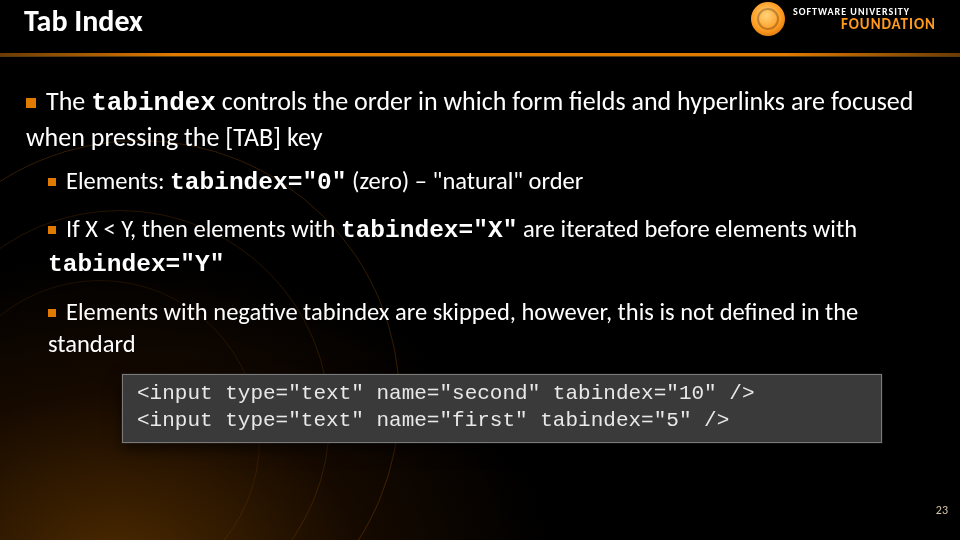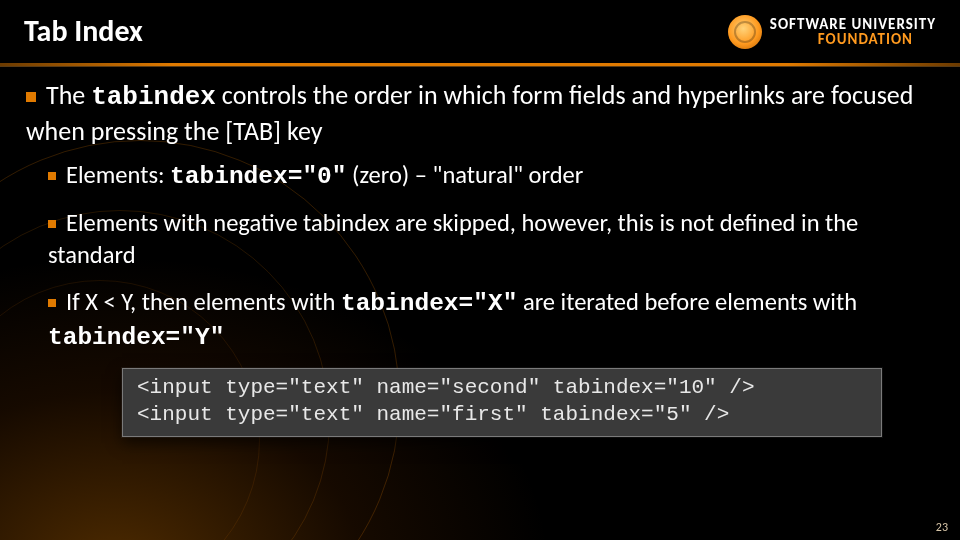--- a/index.html
+++ b/index.html
@@ -13,41 +13,41 @@
   .swirl {
     position: absolute; left: -120px; bottom: -120px;
     width: 520px; height: 520px;
     border: 1px solid rgba(255,140,0,0.20);
     border-radius: 50%;
     pointer-events: none;
   }
   .swirl.s2 { width: 420px; height: 420px; left: -90px; bottom: -90px; border-color: rgba(255,140,0,0.14); }
   .swirl.s3 { width: 320px; height: 320px; left: -60px; bottom: -60px; border-color: rgba(255,140,0,0.10); }
 
-  .header { padding: 12px 24px 8px 24px; display: flex; align-items: flex-end; justify-content: space-between; }
+  .header { padding: 2px 24px 8px 24px; display: flex; align-items: flex-start; justify-content: space-between; }
   .title { font-size: 30px; font-weight: 700; color: #fff; }
   .rule { margin: 6px 0 0 0; height: 3px; width: 100%;
     background: linear-gradient(90deg, #6b3a00 0%, #e07a00 18%, #e07a00 82%, #6b3a00 100%);
     box-shadow: 0 1px 0 rgba(255,170,60,0.35);
   }
   .logo { display: flex; align-items: center; gap: 8px; }
   .logo .bulb {
     width: 34px; height: 34px; border-radius: 50%;
     background: radial-gradient(circle at 45% 40%, #ffd37a 0%, #ff9a1f 55%, #b95e00 100%);
     position: relative;
   }
   .logo .bulb::after{
     content:""; position:absolute; inset:6px;
     border: 2px solid rgba(0,0,0,0.25); border-radius:50%;
   }
   .logo .txt { line-height: 1; }
-  .logo .t1 { font-size: 15px; letter-spacing: 1px; color: #fff; font-weight:600;}
+  .logo .t1 { font-size: 10px; letter-spacing: 1px; color: #fff; font-weight:600;}
   .logo .t2 { font-size: 15px; letter-spacing: 1px; color: #ff9a1f; font-weight:700;margin-left:48px;}
 
-  .content { padding: 12px 26px 0 26px; position: relative; z-index: 2; }
+  .content { padding: 28px 26px 0 26px; position: relative; z-index: 2; }
   ul.outer { list-style: none; }
   ul.outer > li { margin-bottom: 10px; }
   ul.inner { list-style: none; margin: 10px 0 0 22px; }
   ul.inner > li { margin-bottom: 14px; }
   .bullet { display:inline-block; width:10px; height:10px; background:#e07a00; margin-right:10px; transform: translateY(-2px);}
   .bullet.sm { width:8px; height:8px; transform: translateY(-3px);}
   .line { font-size: 26px; line-height: 1.32; }
   .line.sub { font-size: 24.5px; }
   .mono { font-family: Consolas, "Courier New", monospace; font-weight: 700; }
 
@@ -58,21 +58,21 @@
     border: 1px solid #7a7a7a;
     box-shadow: 0 0 0 1px rgba(255,255,255,0.05), 0 6px 14px rgba(0,0,0,0.6);
     padding: 6px 14px 8px 14px;
   }
   .codebox pre {
     font-family: Consolas, "Courier New", monospace;
     font-size: 21px; line-height: 1.25;
     color: #e8e8e8;
     white-space: pre;
   }
-  .pagenum { position:absolute; right:12px; bottom:6px; font-size:12px; color:#d8c6a8; }
+  .pagenum { position:absolute; right:12px; bottom:23px; font-size:12px; color:#d8c6a8; }
 </style>
 </head>
 <body>
 
 <div class="swirl"></div>
 <div class="swirl s2"></div>
 <div class="swirl s3"></div>
 
 <div class="header">
   <div class="title">Tab Index</div>
@@ -93,26 +93,26 @@
         <span class="bullet"></span><span>The </span><span class="mono">tabindex</span><span> controls the order in which form fields and hyperlinks are focused when pressing the [TAB] key</span>
       </div>
       <ul class="inner">
         <li>
           <div class="line sub">
             <span class="bullet sm"></span><span>Elements: </span><span class="mono">tabindex="0"</span><span> (zero) – "natural" order</span>
           </div>
         </li>
         <li>
           <div class="line sub">
-            <span class="bullet sm"></span><span>Elements with negative tabindex are skipped, however, this is not defined in the standard</span>
+            <span class="bullet sm"></span><span>If X &lt; Y, then elements with </span><span class="mono">tabindex="X"</span><span> are iterated before elements with </span><span class="mono">tabindex="Y"</span>
           </div>
         </li>
         <li>
           <div class="line sub">
-            <span class="bullet sm"></span><span>If X &lt; Y, then elements with </span><span class="mono">tabindex="X"</span><span> are iterated before elements with </span><span class="mono">tabindex="Y"</span>
+            <span class="bullet sm"></span><span>Elements with negative tabindex are skipped, however, this is not defined in the standard</span>
           </div>
         </li>
       </ul>
     </li>
   </ul>
 
   <div class="codebox">
     <pre>&lt;input type="text" name="second" tabindex="10" /&gt;</pre>
     <pre>&lt;input type="text" name="first" tabindex="5" /&gt;</pre>
   </div>

